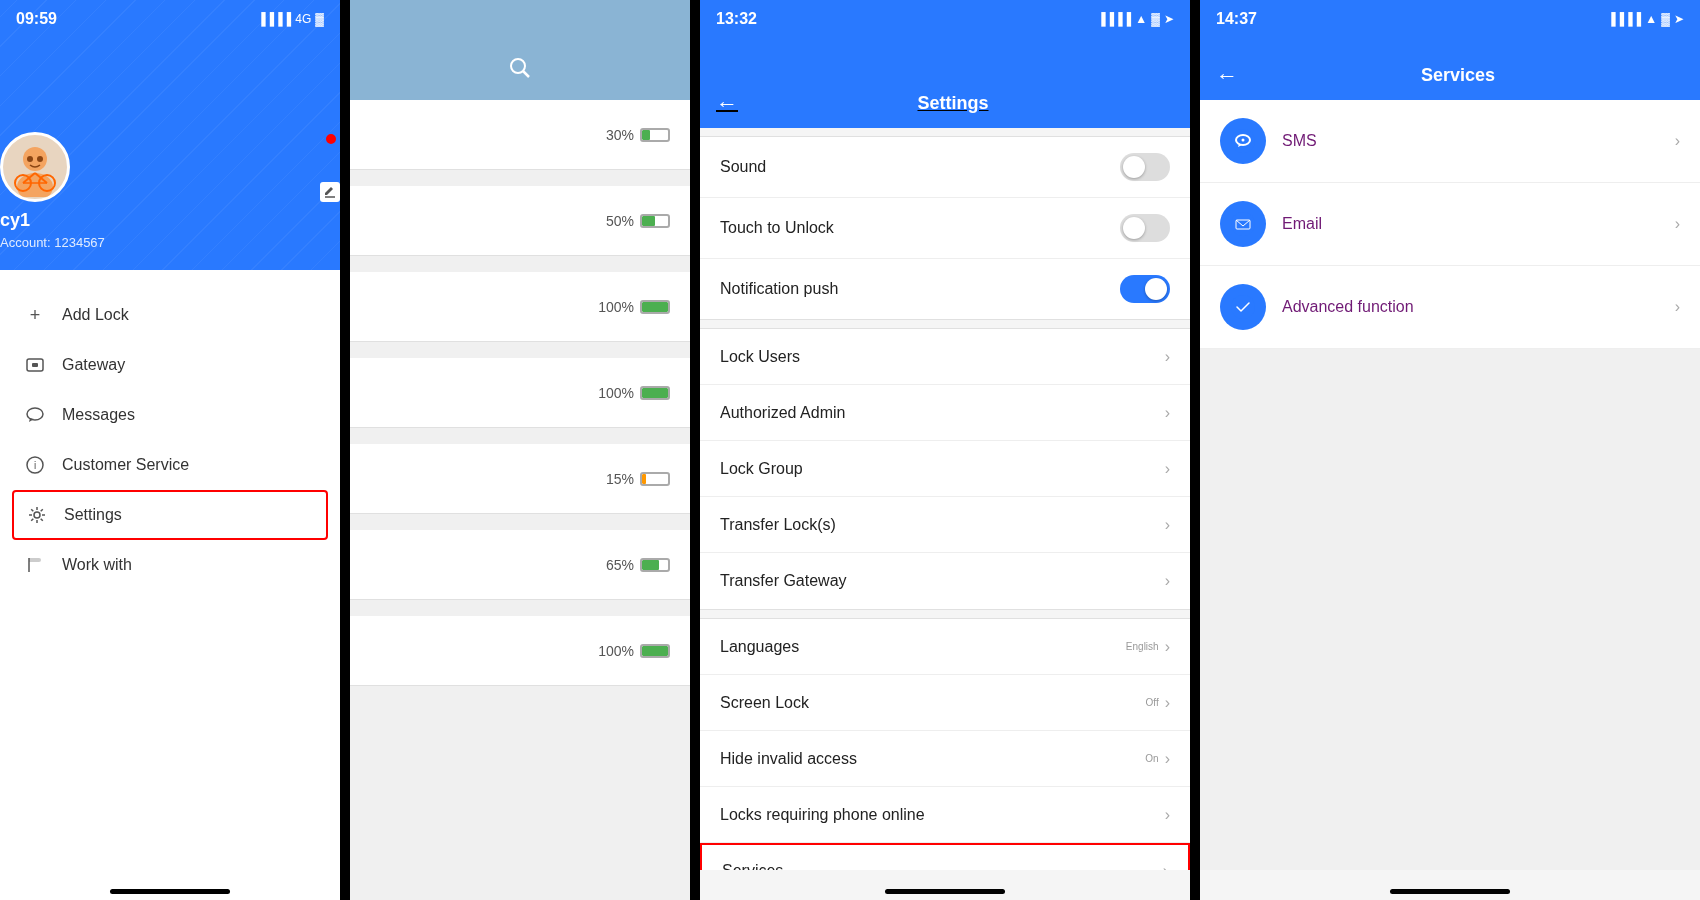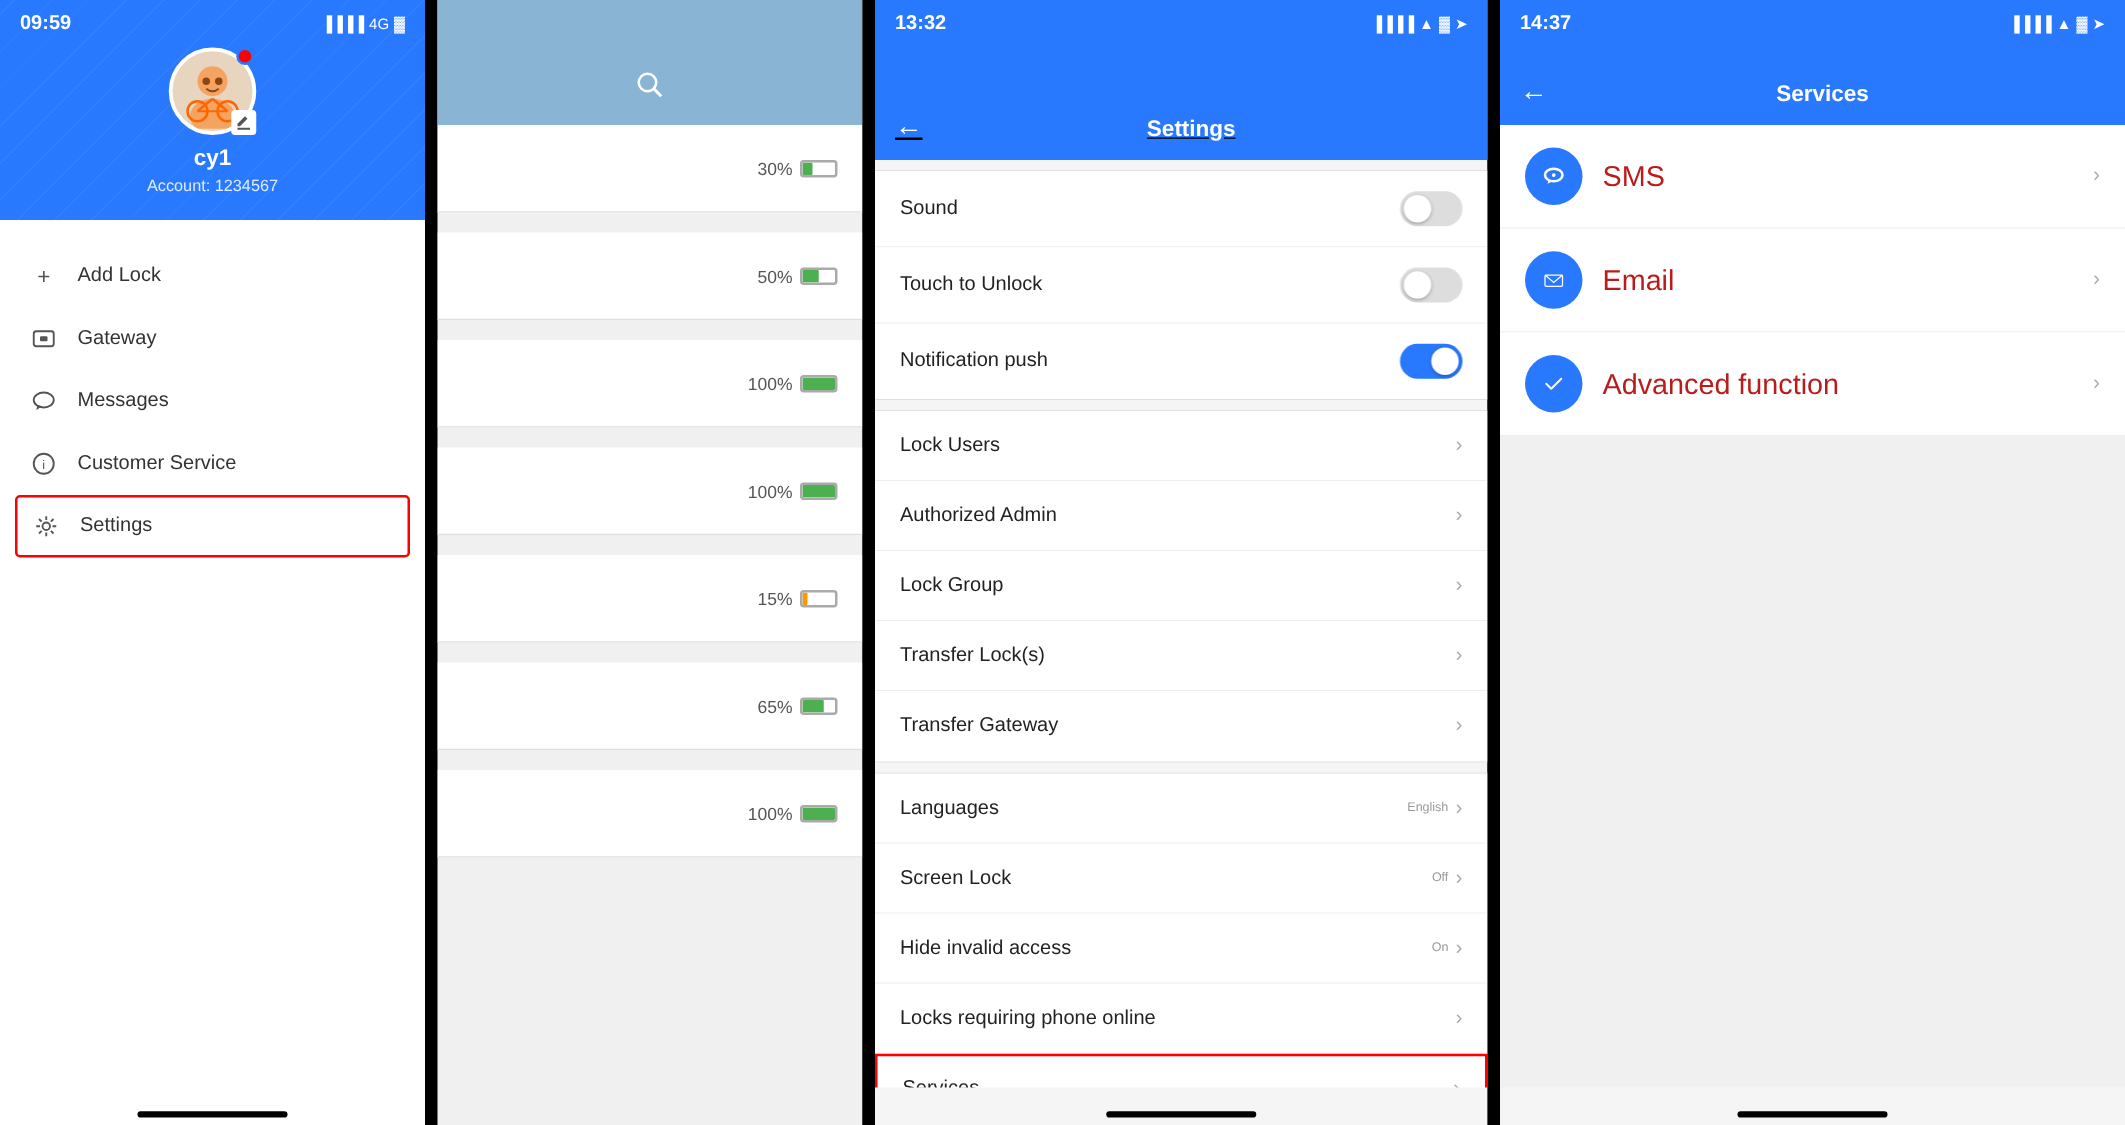--- a/index.html
+++ b/index.html
@@ -18,24 +18,23 @@
       height: 900px;
       background: #fff;
       display: flex;
       flex-direction: column;
       position: relative;
       overflow: hidden;
     }
 
     .panel1-header {
       background: #2979ff;
-      height: 176px;
+      height: 270px;
       display: flex;
       flex-direction: column;
-      align-items: center;
       justify-content: flex-end;
       padding-bottom: 20px;
       position: relative;
     }
 
     .status-bar-1 {
       position: absolute;
       top: 10px;
       left: 0; right: 0;
       display: flex;
@@ -417,22 +416,22 @@
       flex-shrink: 0;
     }
 
     .service-icon svg {
       width: 24px;
       height: 24px;
     }
 
     .service-label {
       flex: 1;
-      font-size: 23px;
-      color: #b91c1c;
+      font-size: 16px;
+      color: #701a75;
     }
 
     .service-chevron {
       color: #aaa;
       font-size: 16px;
     }
 
     .panel4-content {
       flex: 1;
       background: #f0f0f0;
@@ -532,20 +531,29 @@
     <div class="nav-item active">
       <span class="nav-icon">
         <svg width="20" height="20" viewBox="0 0 20 20">
             <circle cx="10" cy="10" r="3" fill="none" stroke="#555" stroke-width="1.5"></circle>
             <path d="M10 2 L10 5 M10 15 L10 18 M2 10 L5 10 M15 10 L18 10 M4.2 4.2 L6.3 6.3 M13.7 13.7 L15.8 15.8 M4.2 15.8 L6.3 13.7 M13.7 6.3 L15.8 4.2" stroke="#555" stroke-width="1.5"></path>
           </svg>
       </span>
       <span>Settings</span>
     </div>
 
+    <div class="nav-item">
+      <span class="nav-icon">
+        <svg width="20" height="20" viewBox="0 0 20 20">
+            <path d="M4 3 L4 17" stroke="#555" stroke-width="1.5" fill="none"></path>
+            <path d="M4 3 L14 3 Q16 3 16 5 Q16 7 14 7 L4 7" fill="#555" opacity="0.3"></path>
+          </svg>
+      </span>
+      <span>Work with</span>
+    </div>
   </nav>
 
   <div class="home-indicator-1">
     <div class="home-bar"></div>
   </div>
 </div>
 
 <div class="separator"></div>
 
 <div class="panel2b">

